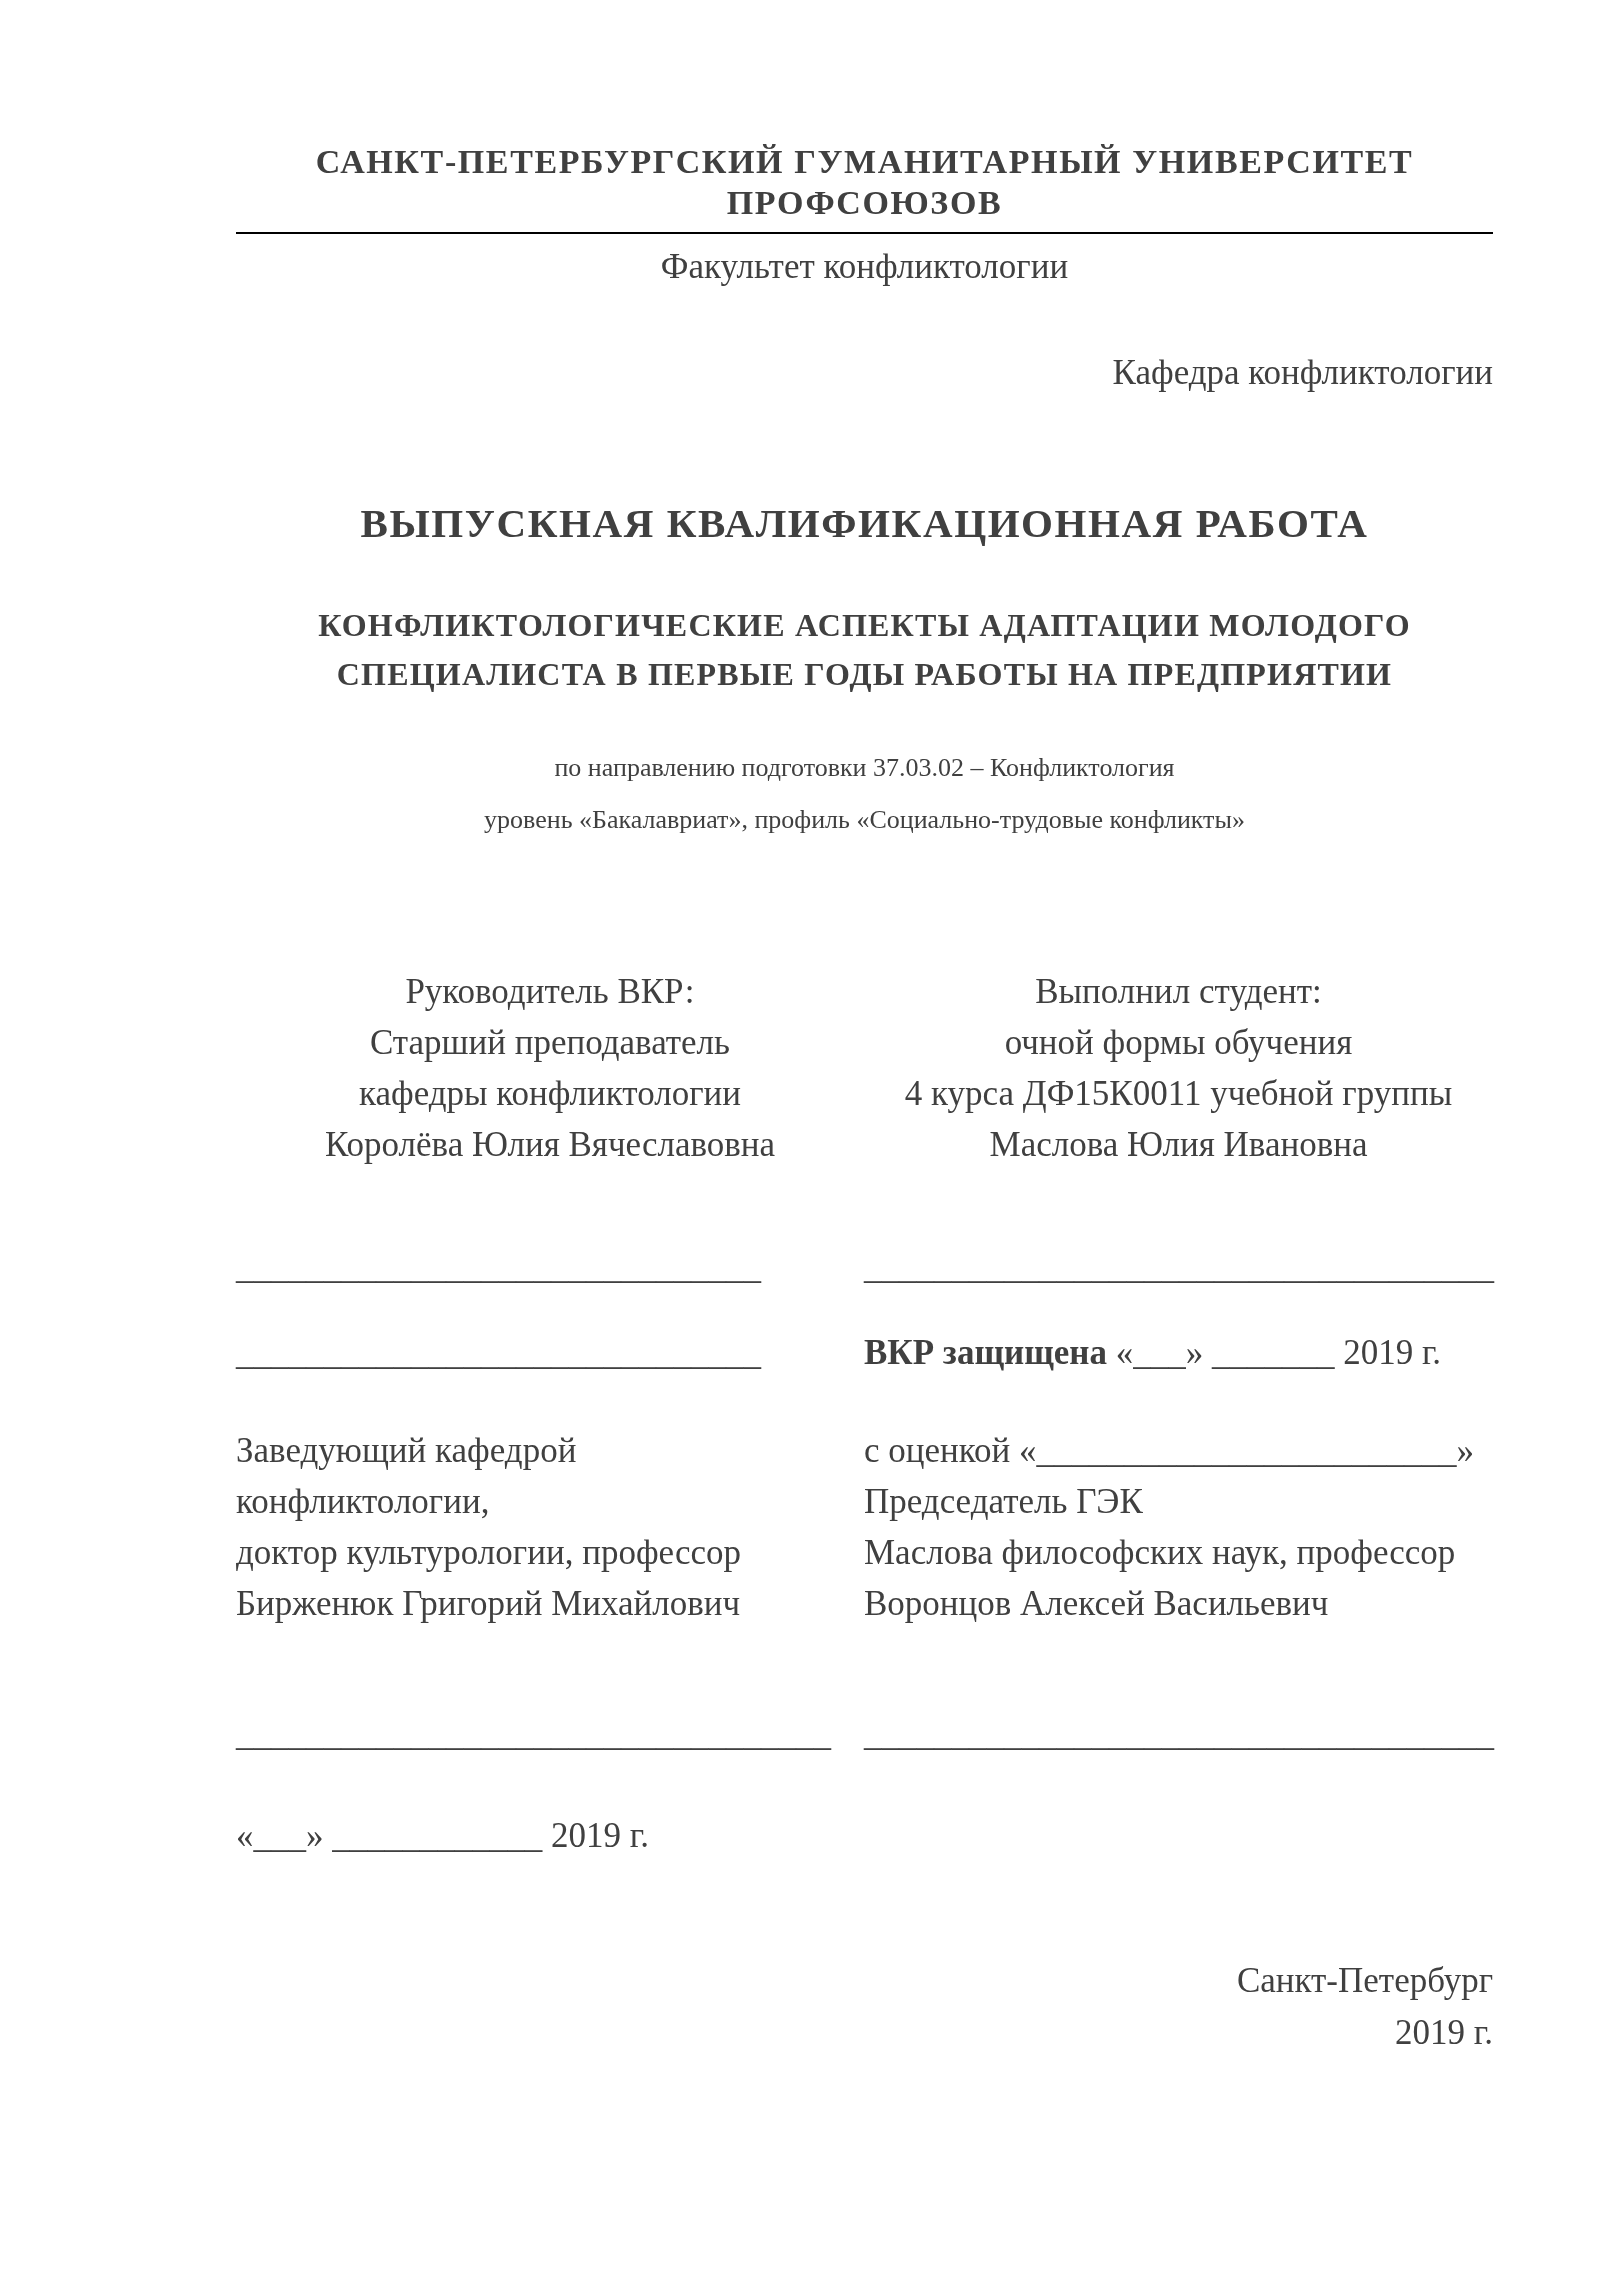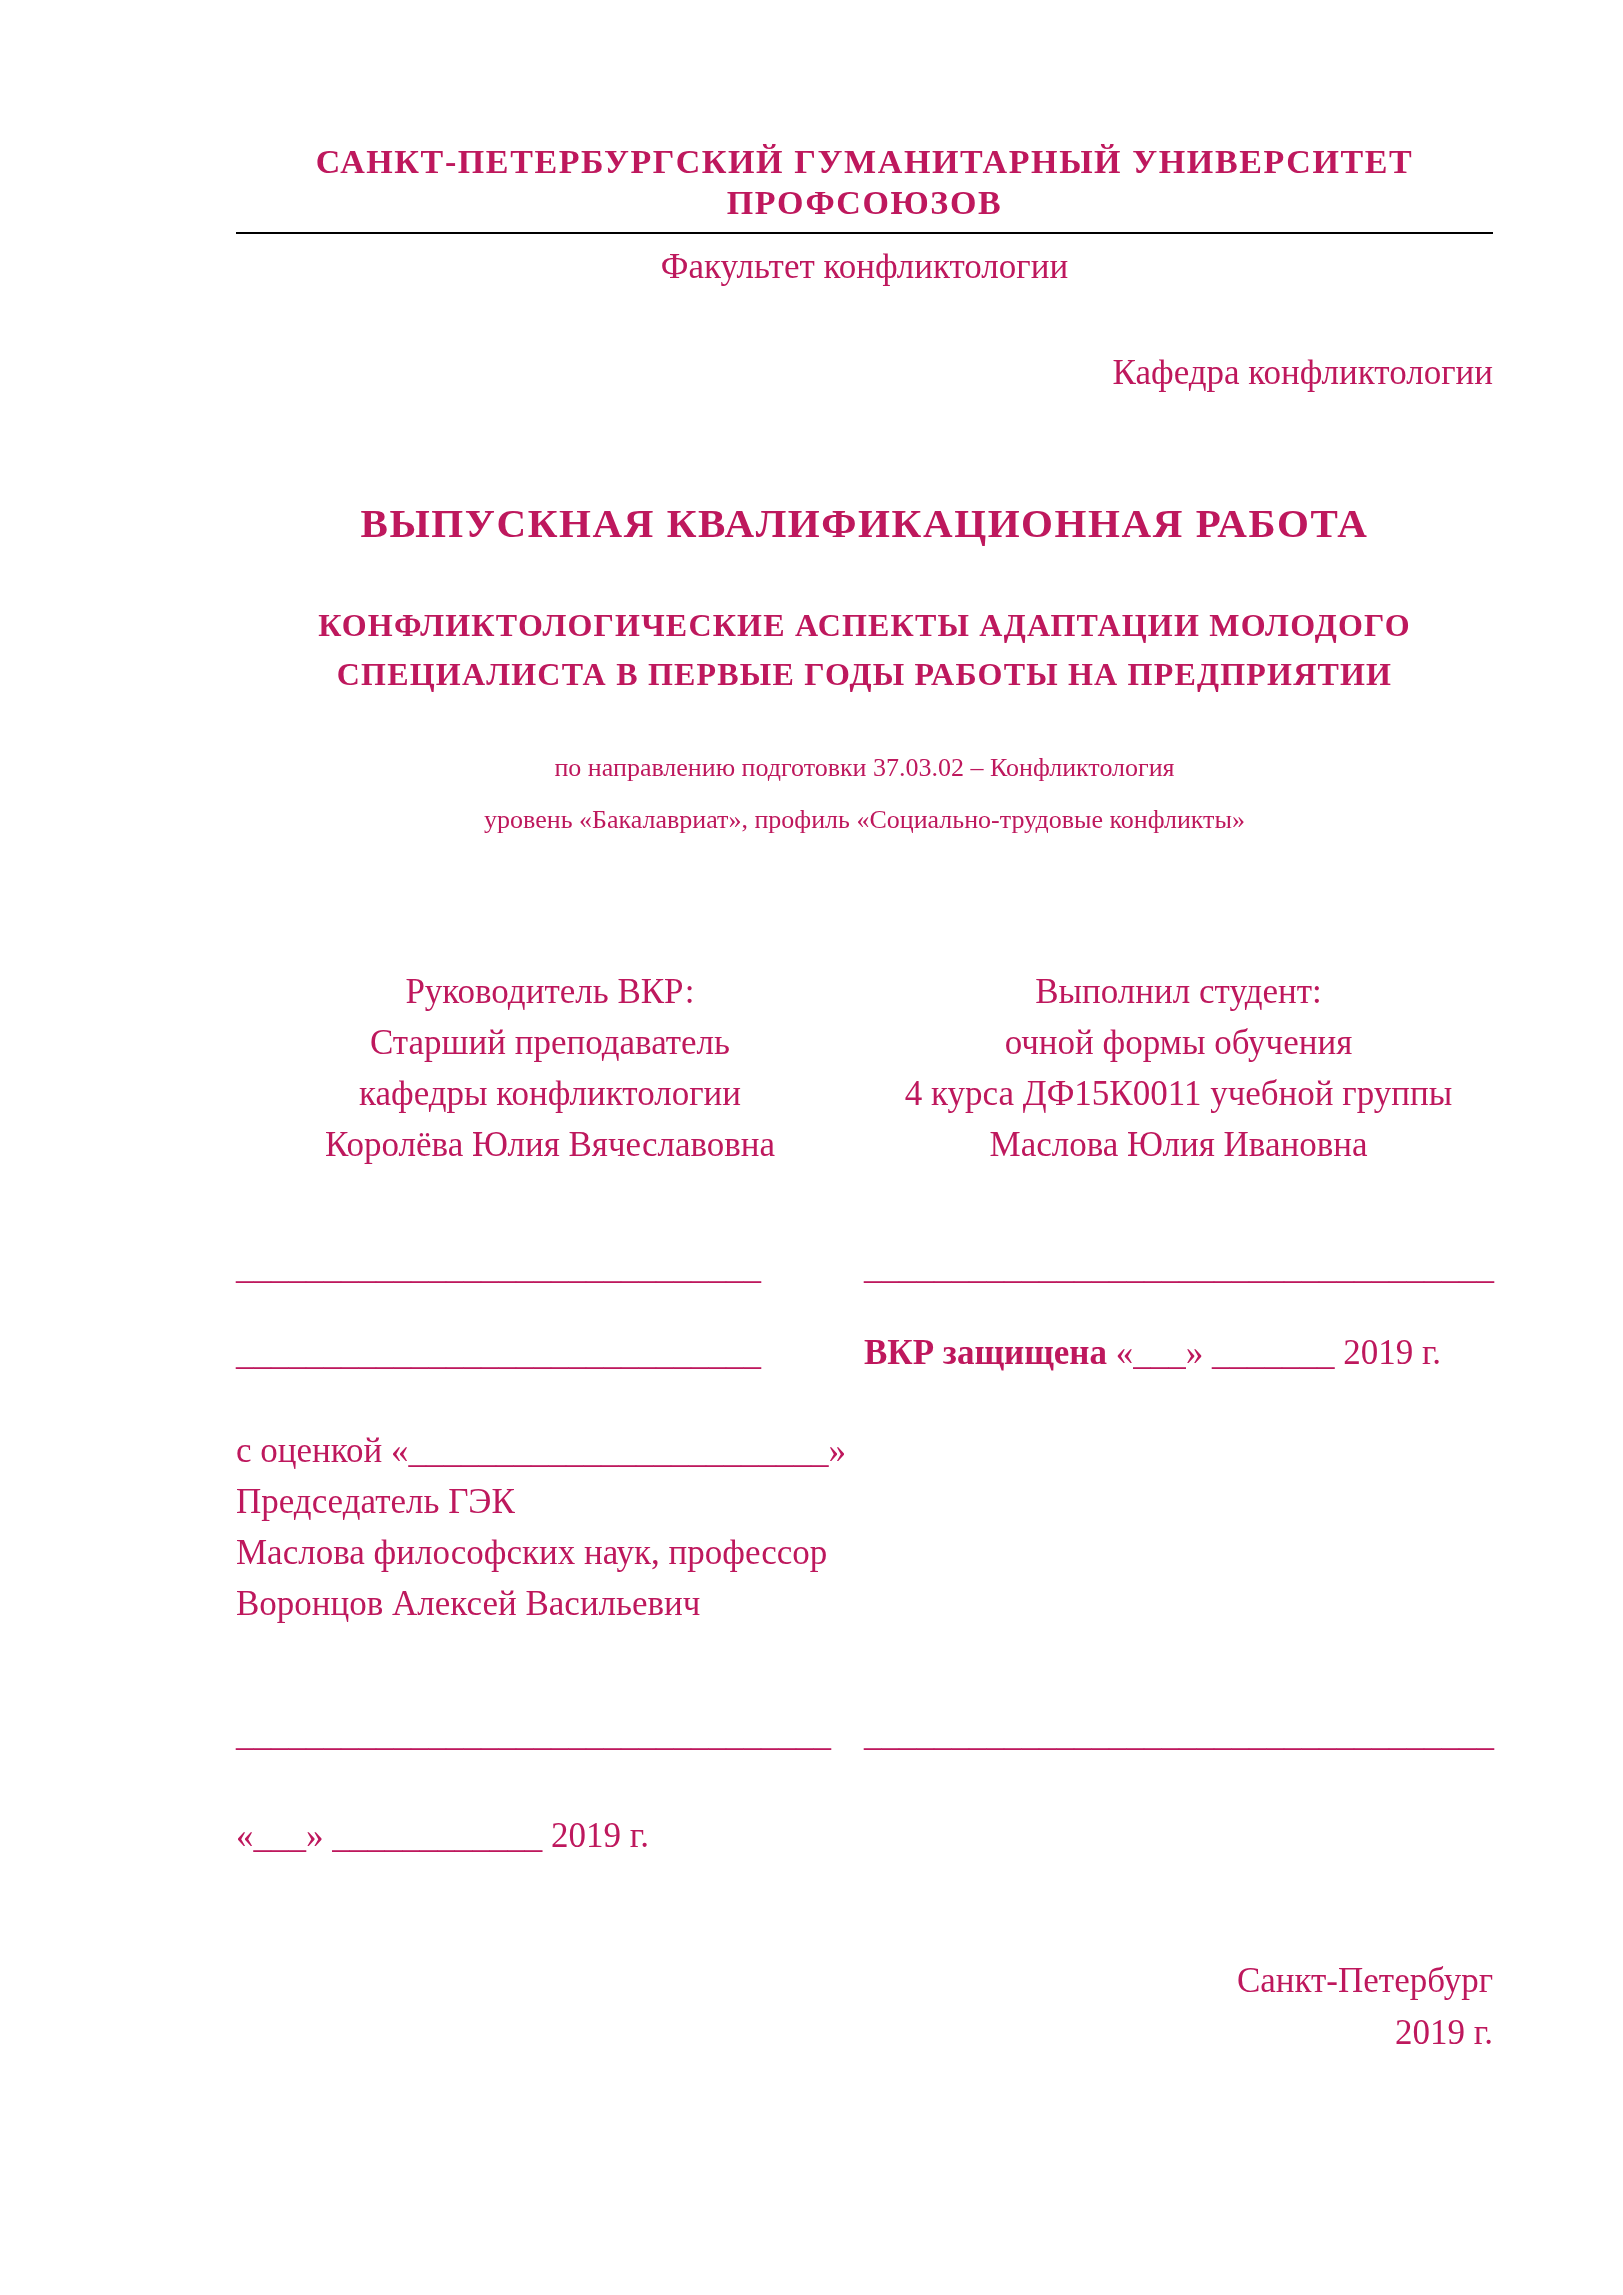--- a/index.html
+++ b/index.html
@@ -6,21 +6,21 @@
     margin: 0;
     padding: 0;
     background: #ffffff;
   }
   .page {
     position: relative;
     width: 1623px;
     height: 2295px;
     box-sizing: border-box;
     background: #ffffff;
-    color: #be185d;
+    color: #404040;
     font-family: "Liberation Serif", "DejaVu Serif", serif;
     font-size: 35px;
     line-height: 51px;
     padding: 141px 130px 0 236px;
     overflow: hidden;
   }
   .bold   { font-weight: bold; }
 
   .university {
     text-align: center;
@@ -129,20 +129,26 @@
     <div class="col-left sig">______________________________</div>
     <div class="col-right sig">____________________________________</div>
   </div>
 
   <div class="row sig-2">
     <div class="col-left sig">______________________________</div>
     <div class="col-right"><span class="bold">ВКР защищена</span><span> «___» _______ 2019 г.</span></div>
   </div>
 
   <div class="row officials">
+    <div class="col-left">
+      <div>Заведующий кафедрой</div>
+      <div>конфликтологии,</div>
+      <div>доктор культурологии, профессор</div>
+      <div>Бирженюк Григорий Михайлович</div>
+    </div>
     <div class="col-right">
       <div>с оценкой «________________________»</div>
       <div>Председатель ГЭК</div>
       <div>Маслова философских наук, профессор</div>
       <div>Воронцов Алексей Васильевич</div>
     </div>
   </div>
 
   <div class="row sig-3">
     <div class="col-left sig">__________________________________</div>

